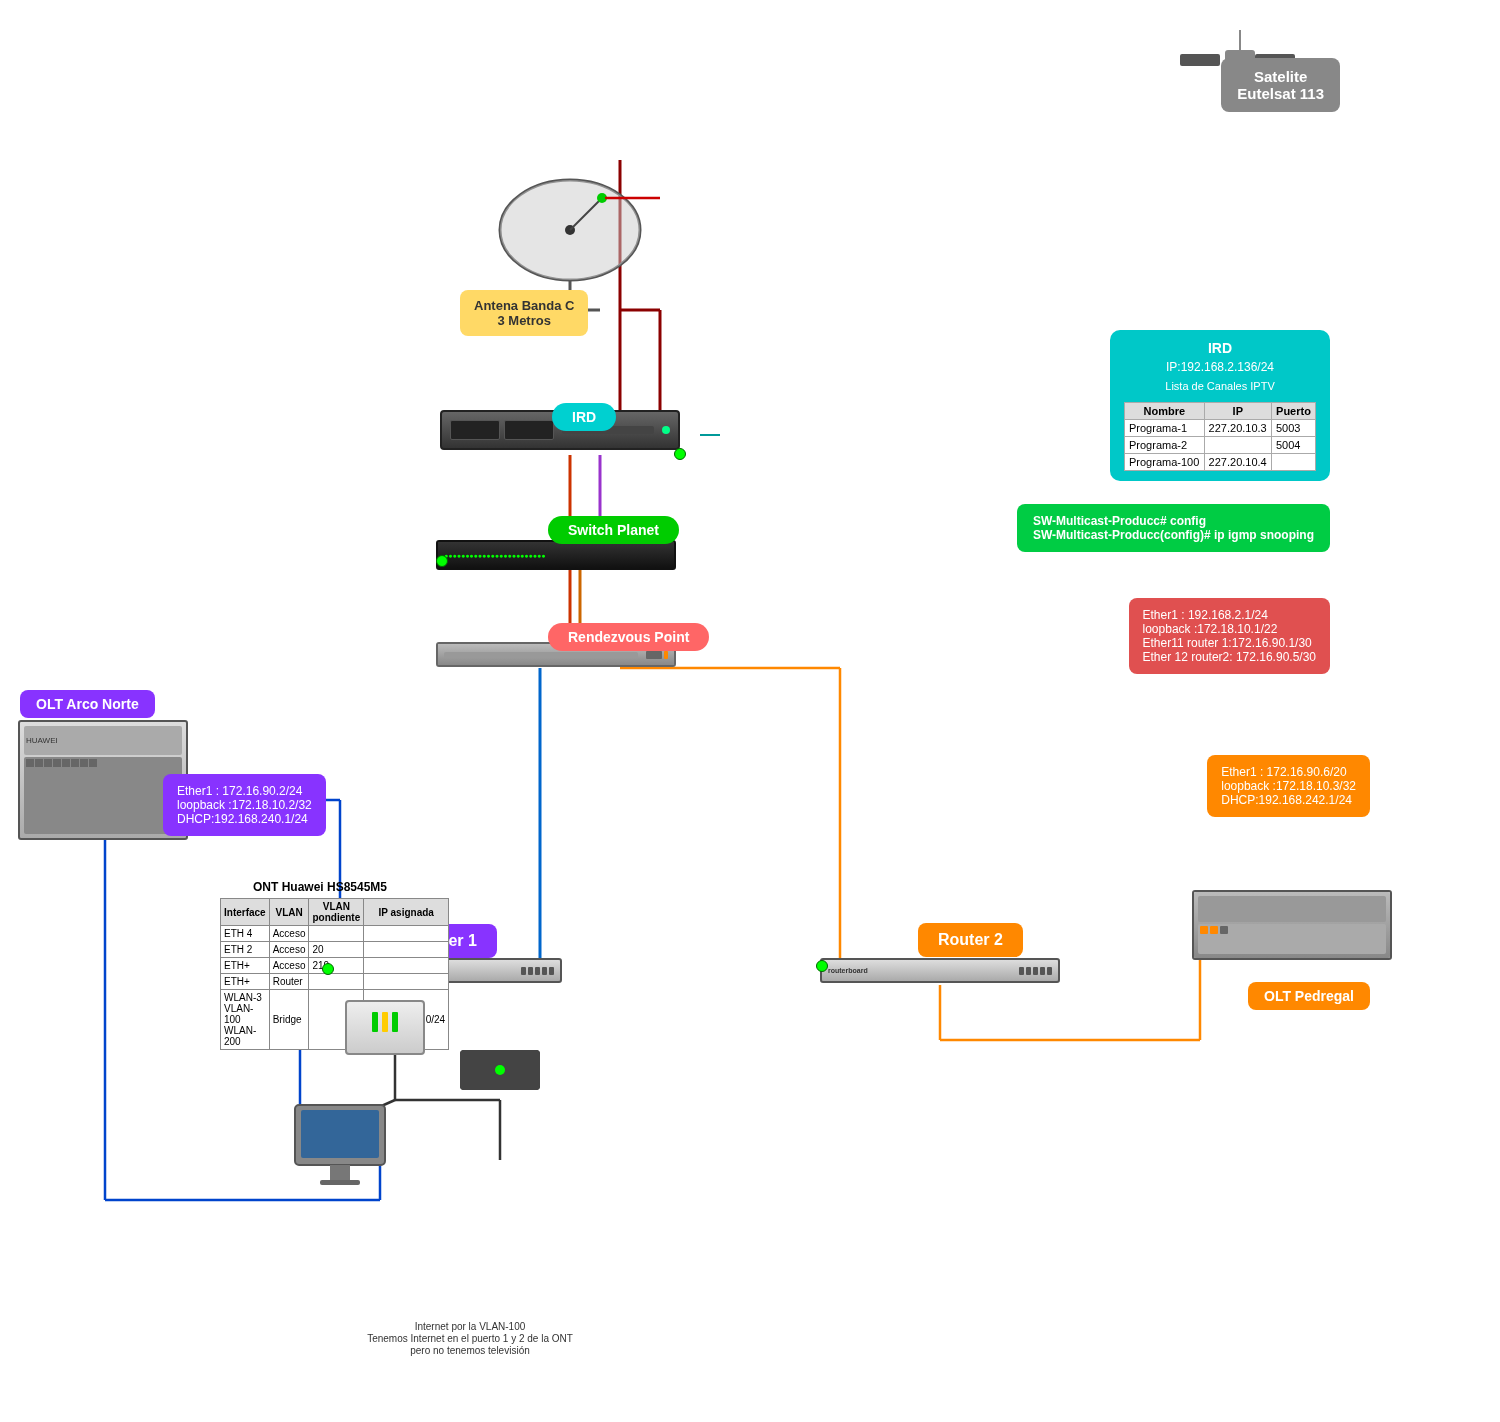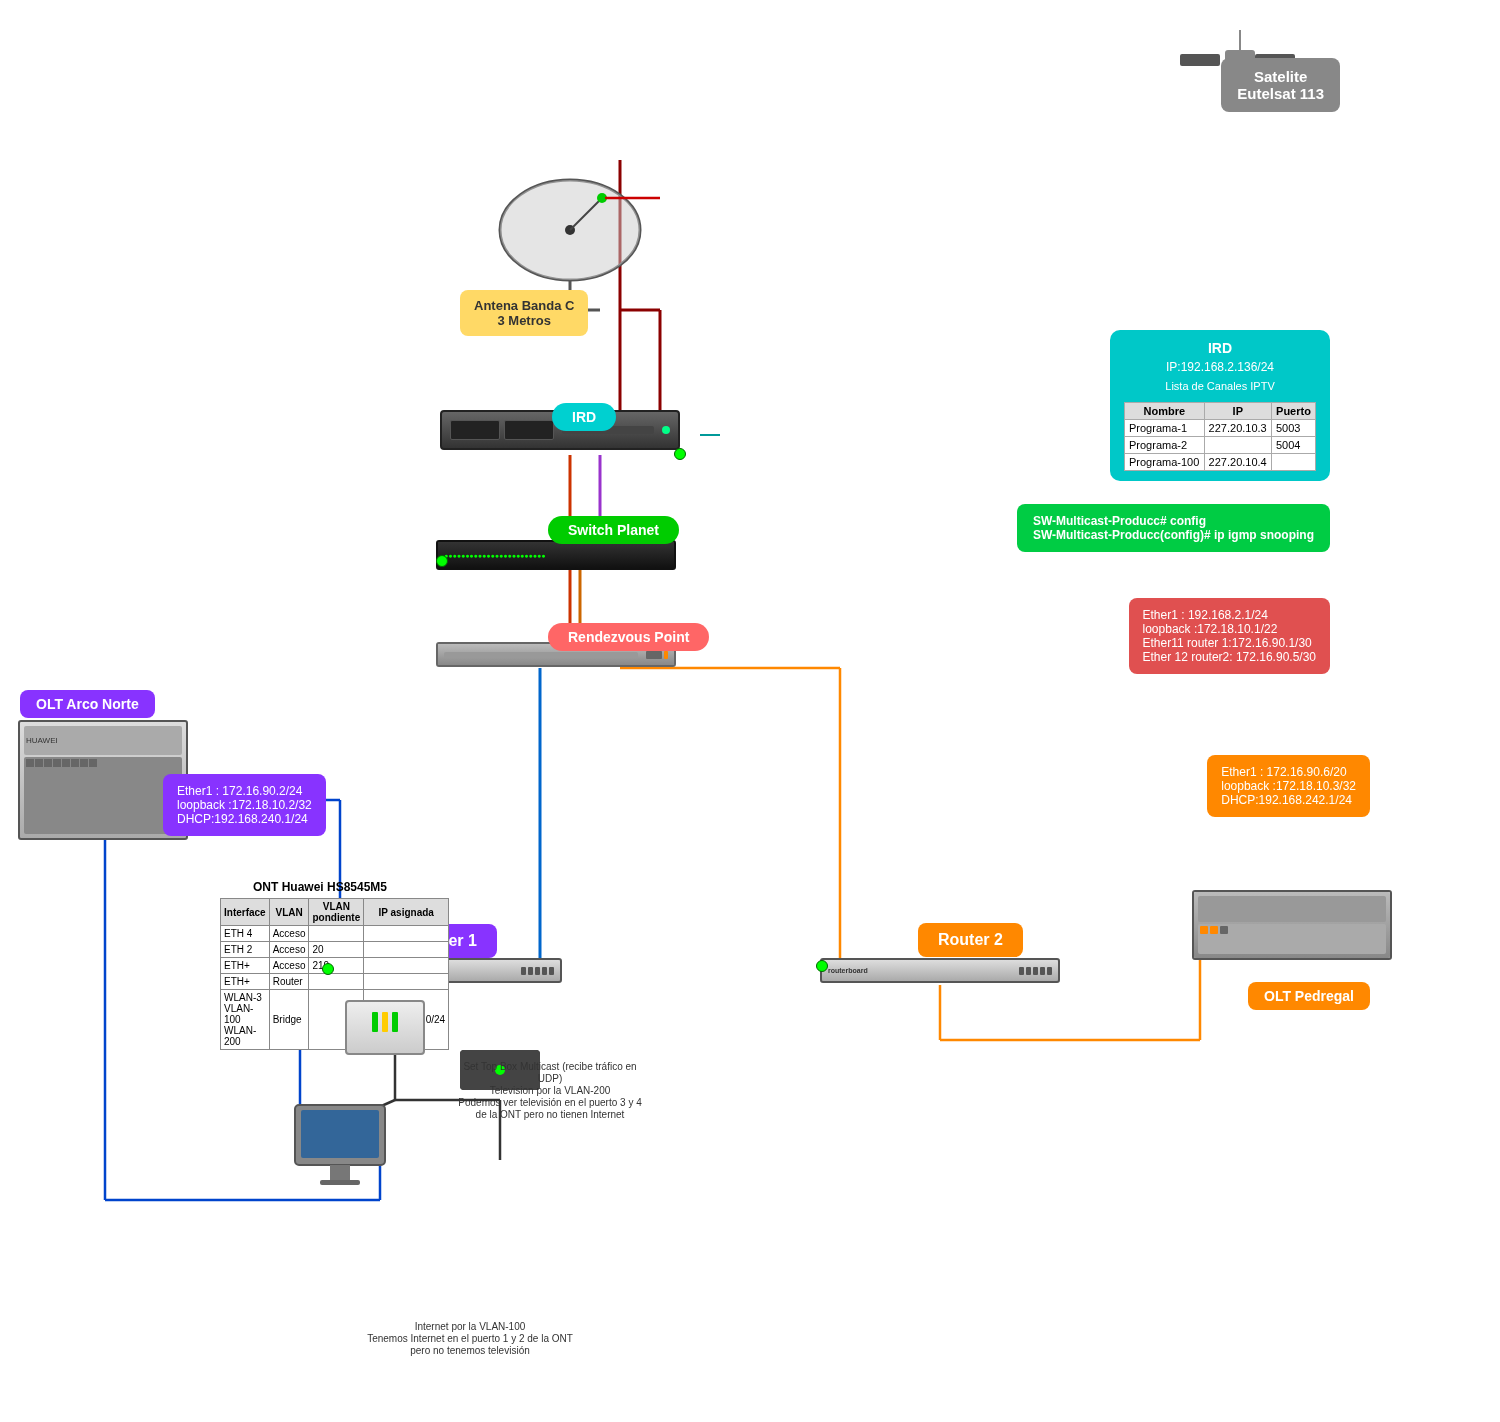--- a/index.html
+++ b/index.html
@@ -697,26 +697,20 @@
 
   <svg style="position:absolute; top:1100px; left:285px; width:110px; height:100px;">
 
     <rect x="10" y="5" width="90" height="60" rx="4" fill="#888" stroke="#555" stroke-width="2"></rect>
     <rect x="16" y="10" width="78" height="48" rx="2" fill="#336699"></rect>
 
     <rect x="45" y="65" width="20" height="15" fill="#777"></rect>
     <rect x="35" y="80" width="40" height="5" rx="2" fill="#666"></rect>
   </svg>
 
-  <div class="bottom-text" style="top:1060px; left:450px; width:200px;">
-    <span style="white-space:pre-line; font-size:10px;">Set Top Box Multicast (recibe tráfico en UDP)
-Television por la VLAN-200
-Podemos ver televisión en el puerto 3 y 4
-de la ONT pero no tienen Internet</span>
-  </div>
 
   <div class="bottom-text" style="top:1320px; left:360px; width:220px;">
     <span style="white-space:pre-line; font-size:10px;">Internet por la VLAN-100
 Tenemos Internet en el puerto 1 y 2 de la ONT
 pero no tenemos televisión</span>
   </div>
 
   <div class="green-dot" style="top:448px; left:674px;"></div>
 
   <div class="green-dot" style="top:963px; left:322px;"></div>

